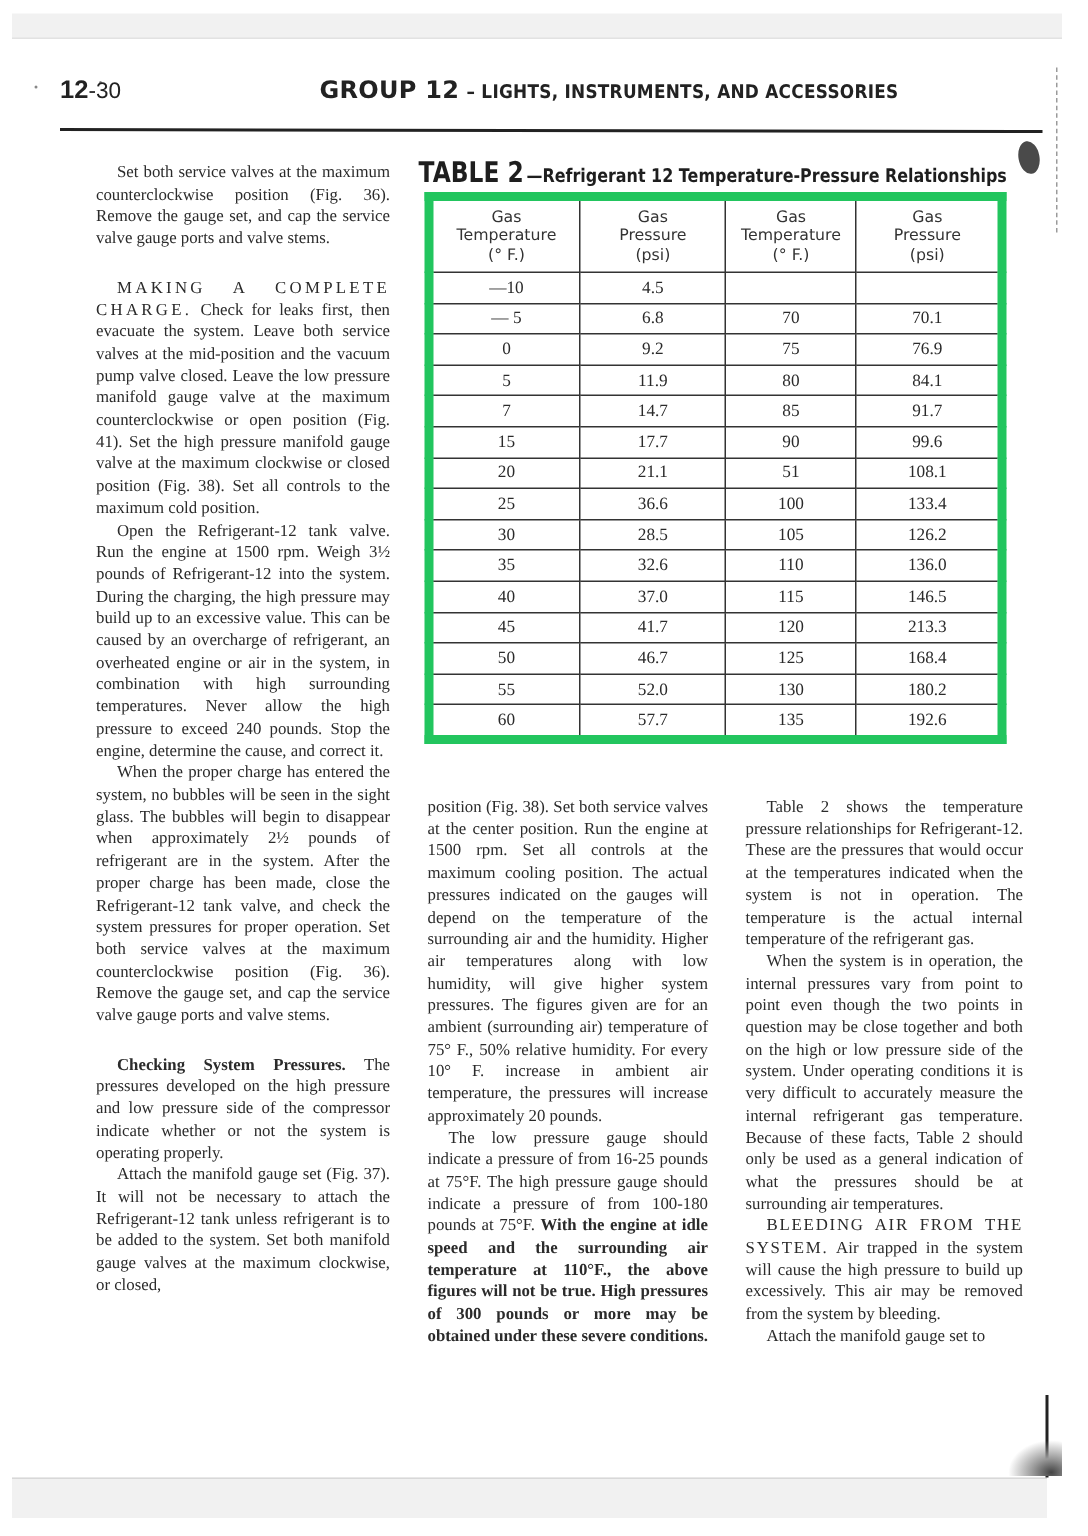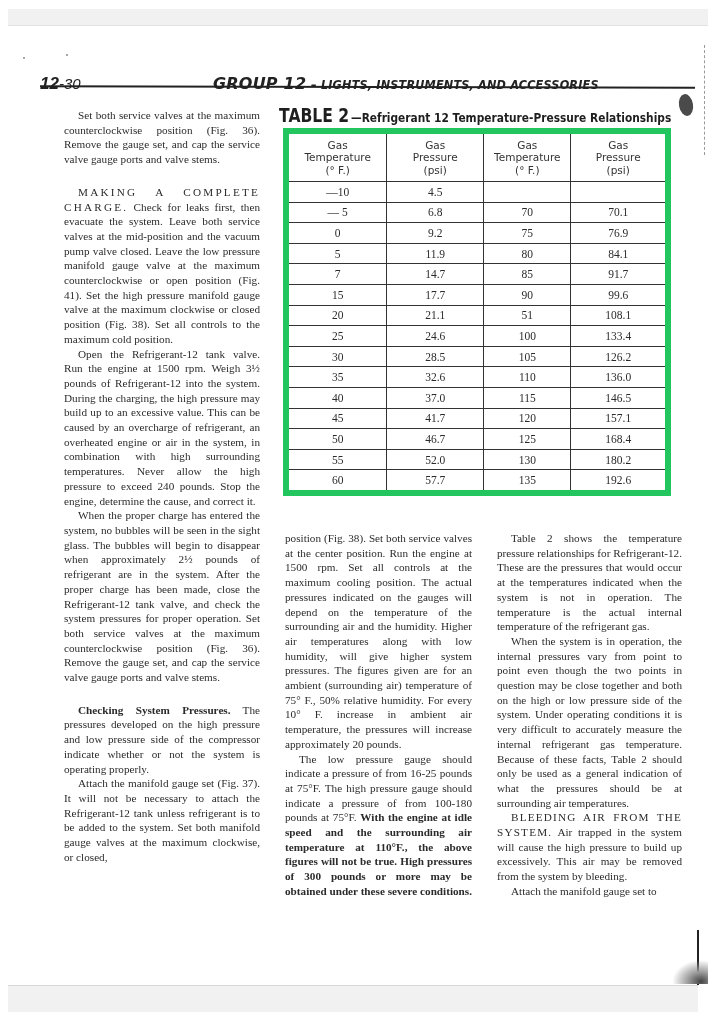--- a/index.html
+++ b/index.html
@@ -9,21 +9,21 @@
     }
     .scan-band-top { position: absolute; left: 8px; top: 9px; width: 700px; height: 16px; background: #f1f1f1; border-bottom: 1px solid #e2e2e2; }
     .scan-band-bottom { position: absolute; left: 8px; top: 985px; width: 690px; height: 26px; background: #f1f1f1; border-top: 1px solid #d8d8d8; }
     .speck { position: absolute; width: 2px; height: 2px; background: #888; border-radius: 1px; }
     .hole { position: absolute; left: 679px; top: 94px; width: 14px; height: 22px; background: #4a4a4a; border-radius: 50%; transform: rotate(-10deg); }
     .edge-mark { position: absolute; left: 704px; top: 45px; width: 1px; height: 110px; border-left: 1px dashed #9a9a9a; }
     .edge-line-br { position: absolute; left: 697px; top: 930px; width: 2px; height: 55px; background: #222; }
     .edge-smudge-br { position: absolute; left: 672px; top: 960px; width: 36px; height: 24px;
       background: radial-gradient(ellipse at 80% 90%, #444 0%, #999 30%, rgba(255,255,255,0) 70%); }
 
-    .header { position: absolute; left: 40px; top: 74px; width: 655px; height: 22px; font-style: italic; }
+    .header { position: absolute; left: 40px; top: 50px; width: 655px; height: 22px; }
     .page-num { position: absolute; left: 0; top: 0; font-family: "Liberation Sans", "DejaVu Sans", sans-serif; font-size: 17px; font-weight: bold; color: #222; }
     .page-num .minor { font-weight: normal; font-size: 15px; }
     .running-head { position: absolute; left: 173px; top: 0; font-family: "DejaVu Sans", "Liberation Sans", sans-serif; font-size: 15px; color: #222; letter-spacing: 0.2px; }
     .running-head .grp { font-weight: bold; font-size: 16px; }
     .running-head .sub { font-size: 12.5px; font-weight: 600; transform: scaleX(0.9); display: inline-block; transform-origin: left; }
     .header-rule { position: absolute; left: 40px; top: 86px; width: 655px; height: 2px; background: #222; transform: rotate(0.12deg); }
 
     .col { position: absolute; font-size: 11.2px; line-height: 14.7px; text-align: justify; color: #2b2b2b; }
     .col p { margin: 0; text-indent: 14px; font-family: Liberation Serif, serif; }
     .col p.gap { margin-top: 18px; }
@@ -138,21 +138,21 @@
         <td>99.6</td>
       </tr>
       <tr>
         <td>20</td>
         <td>21.1</td>
         <td>51</td>
         <td>108.1</td>
       </tr>
       <tr>
         <td>25</td>
-        <td>24.6</td>
+        <td>36.6</td>
         <td>100</td>
         <td>133.4</td>
       </tr>
       <tr>
         <td>30</td>
         <td>28.5</td>
         <td>105</td>
         <td>126.2</td>
       </tr>
       <tr>
@@ -164,21 +164,21 @@
       <tr>
         <td>40</td>
         <td>37.0</td>
         <td>115</td>
         <td>146.5</td>
       </tr>
       <tr>
         <td>45</td>
         <td>41.7</td>
         <td>120</td>
-        <td>157.1</td>
+        <td>213.3</td>
       </tr>
       <tr>
         <td>50</td>
         <td>46.7</td>
         <td>125</td>
         <td>168.4</td>
       </tr>
       <tr>
         <td>55</td>
         <td>52.0</td>

